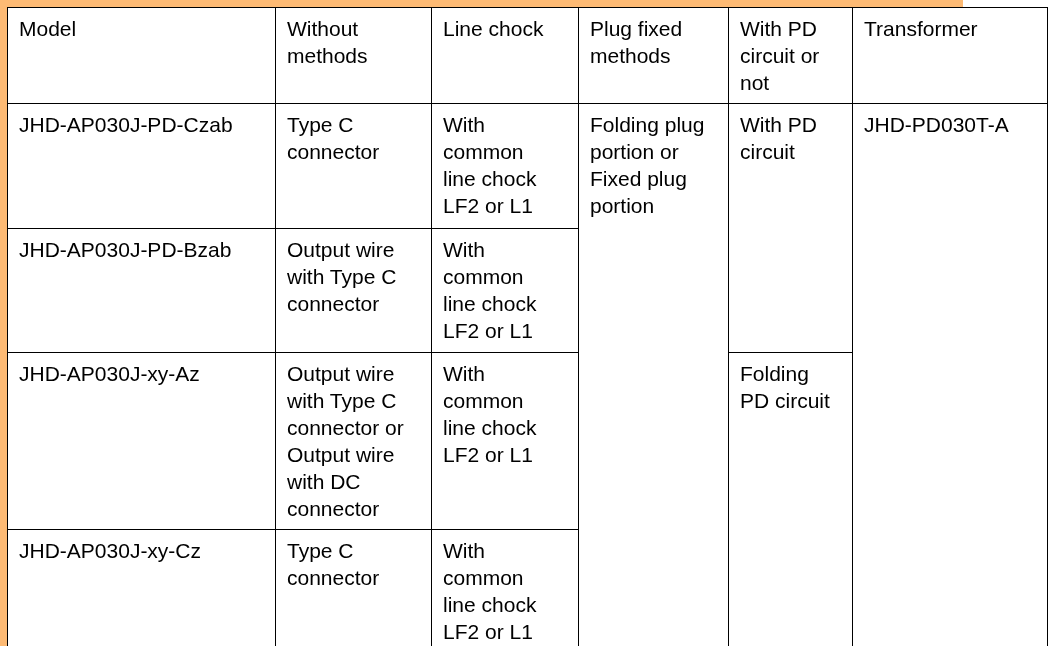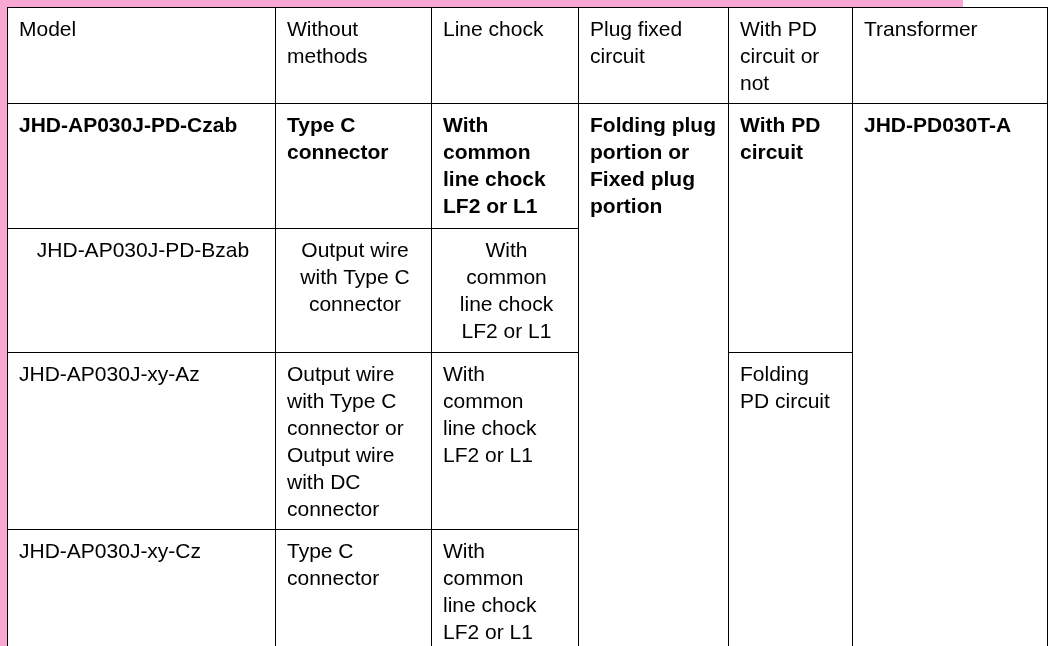--- a/index.html
+++ b/index.html
@@ -11,21 +11,21 @@
     width: 1058px;
     height: 646px;
     font-family: "Liberation Sans", sans-serif;
     color: #000000;
     overflow: hidden;
   }
   .page {
     position: relative;
     width: 963px;
     height: 646px;
-    background: #f9a8d4;
+    background: #fdba74;
   }
   .spec-table {
     position: absolute;
     left: 7px;
     top: 7px;
     width: 1040px;
     border-collapse: collapse;
     table-layout: fixed;
     background: #ffffff;
   }
@@ -43,22 +43,22 @@
   
   .col-model      { width: 268px; }
   .col-output     { width: 156px; }
   .col-chock      { width: 147px; }
   .col-plug       { width: 150px; }
   .col-pd         { width: 124px; }
   .col-transformer{ width: 195px; }
 
   
   .row-head td { height: 77px; }
-  .row-1 td    { height: 110px; font-weight: bold; }
-  .row-2 td    { height: 109px; text-align: center; }
+  .row-1 td    { height: 110px; }
+  .row-2 td    { height: 109px; }
   .row-3 td    { height: 154px; }
   .row-4 td    { height: 110px; }
 
   
   .spec-table tr:last-child td {
     border-bottom: 3px solid #000000;
   }
   .cell-text {
     display: block;
     white-space: pre-line;
@@ -86,21 +86,21 @@
       </td>
       <td>
         <span class="cell-text">Without
 methods</span>
       </td>
       <td>
         <span class="cell-text">Line chock</span>
       </td>
       <td>
         <span class="cell-text">Plug fixed
-circuit</span>
+methods</span>
       </td>
       <td>
         <span class="cell-text">With PD
 circuit or
 not</span>
       </td>
       <td>
         <span class="cell-text">Transformer</span>
       </td>
     </tr>

